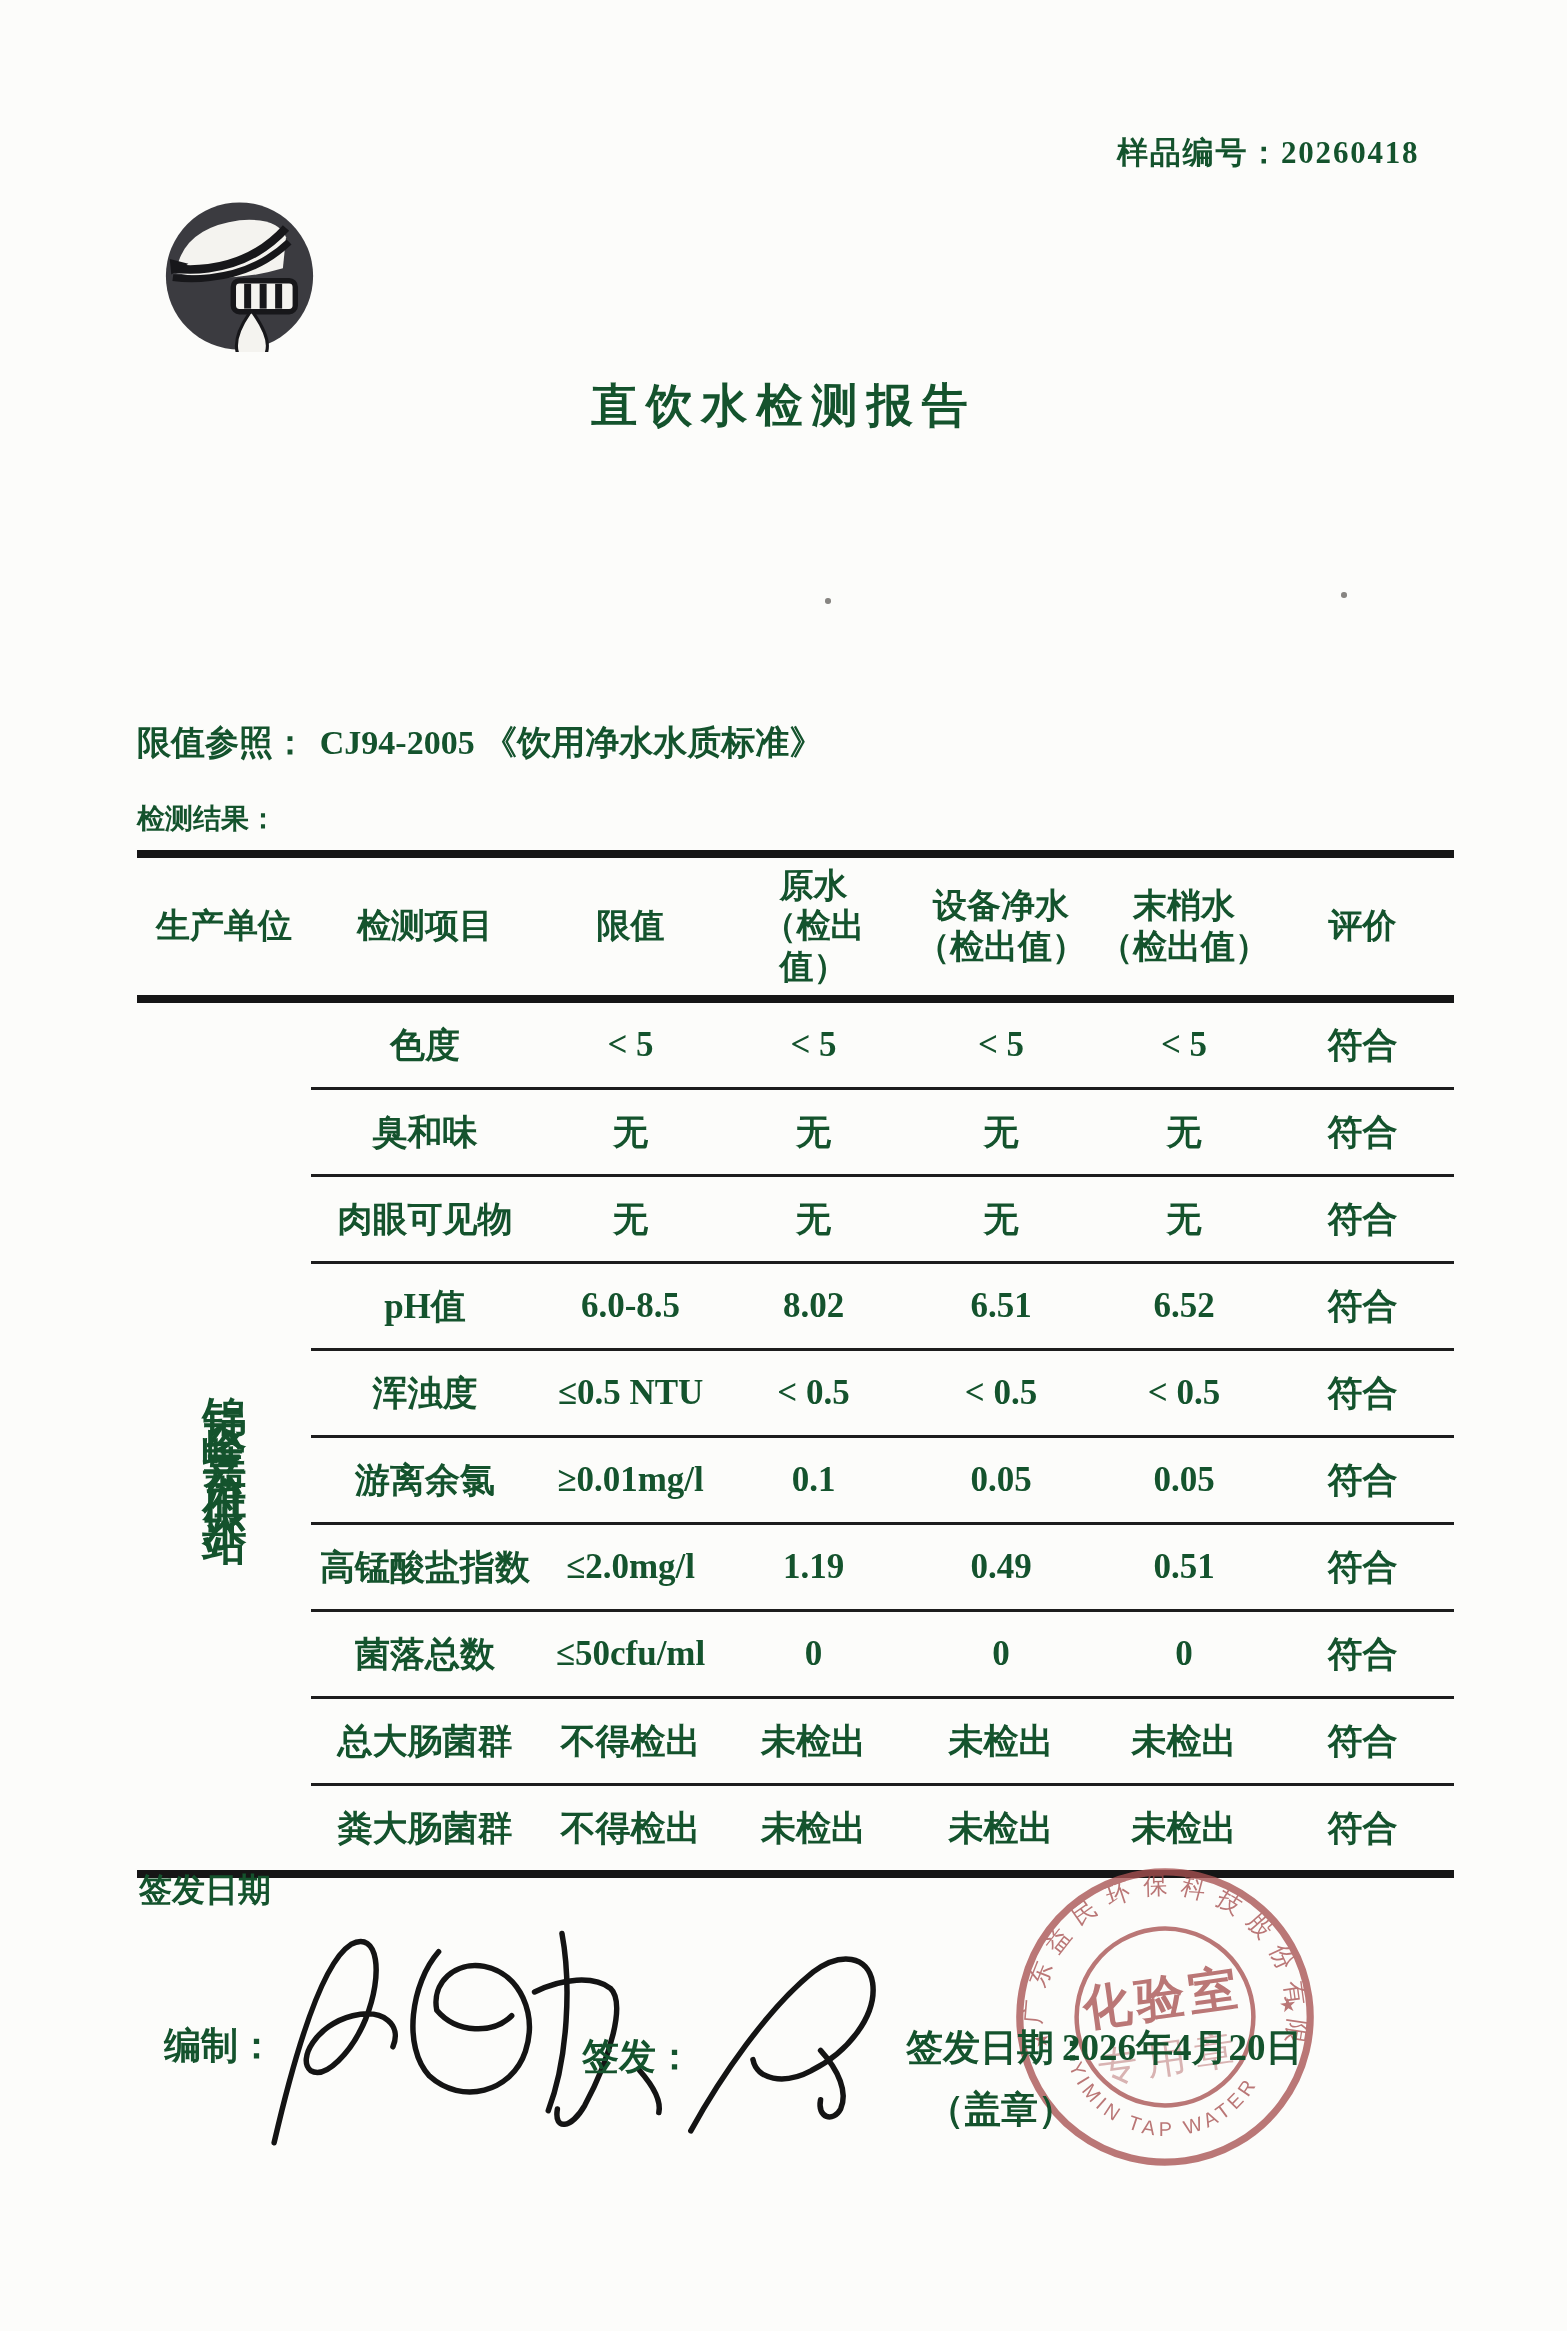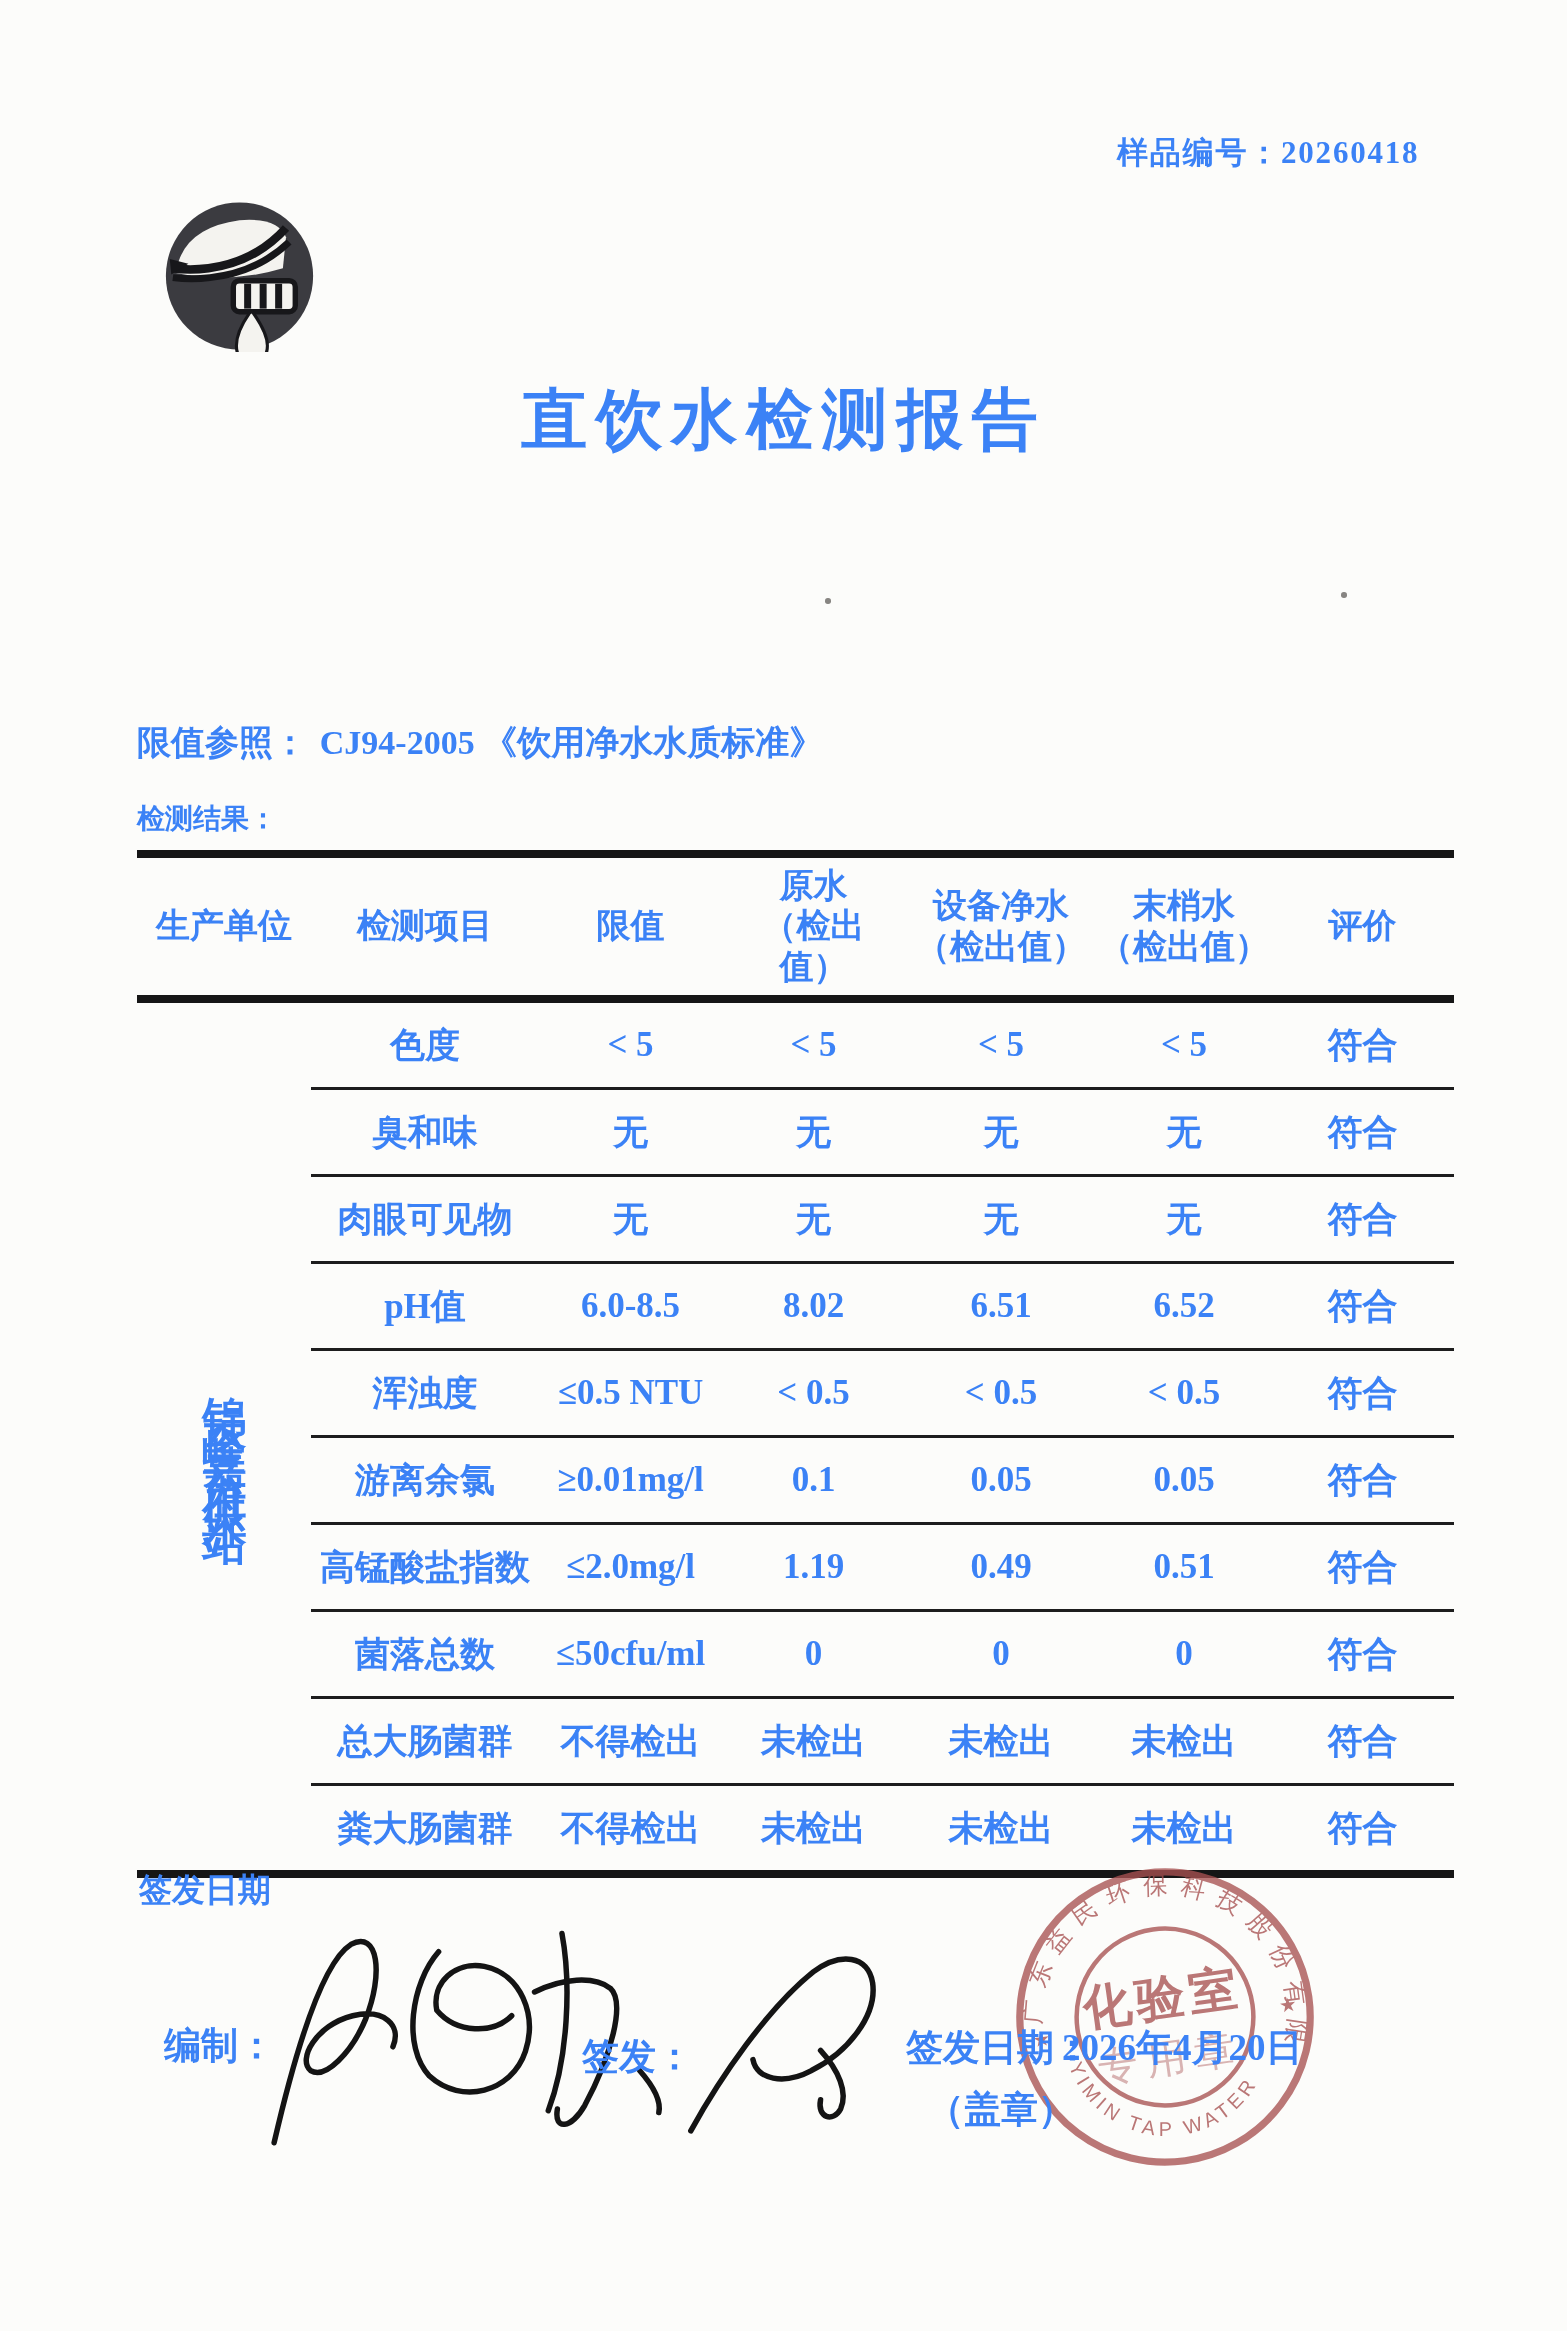--- a/index.html
+++ b/index.html
@@ -1,25 +1,25 @@
 <!DOCTYPE html>
 <html style="font-size:14.6px"><head>
 <meta charset="utf-8">
 <style>
   html,body{margin:0;padding:0;background:#ffffff;}
   .page{
     position:relative;width:1568px;height:2332px;overflow:hidden;
-    background:#fcfcfa;color:#3b82f6;
+    background:#fcfcfa;color:#14532d;
     font-family:"Liberation Serif", serif;
   }
   .abs{position:absolute;}
   .sample-no{top:132px;left:1117px;font-size:31px;font-weight:600;letter-spacing:1.8px;}
   .logo{top:197px;left:161px;width:157px;height:155px;}
   .company{top:247px;left:353px;font-size:42px;font-weight:700;letter-spacing:2.7px;}
-  .title{top:375px;left:0;width:100%;text-align:center;font-size:66px;font-weight:700;letter-spacing:9.1px;}
+  .title{top:375px;left:0;width:100%;text-align:center;font-size:46px;font-weight:700;letter-spacing:9.1px;}
   .info-line{font-size:34px;font-weight:600;white-space:nowrap;}
   .lbl{margin-right:12.8px;}
   .gap-lg{margin-right:48px;}
   .results-label{top:800px;left:137px;font-size:28px;font-weight:700;}
   
   .tblwrap{top:850px;left:137px;width:1316px;}
   table.report{border-collapse:collapse;table-layout:fixed;width:1316px;}
   table.report{border-top:8.2px solid #161616;border-bottom:8.2px solid #161616;}
   table.report th{
     font-size:34px;font-weight:600;text-align:center;vertical-align:middle;

